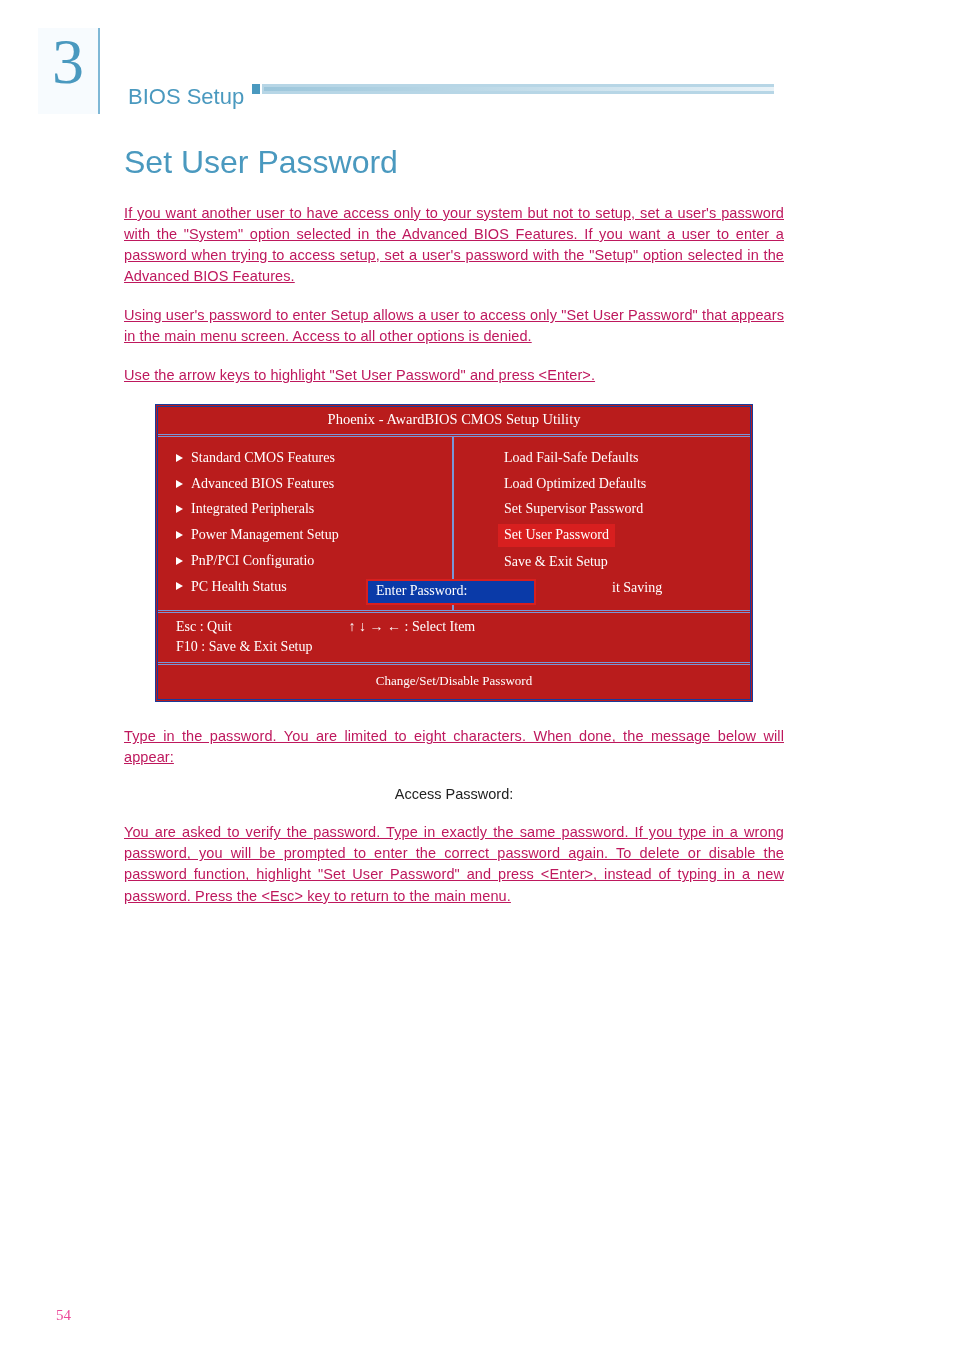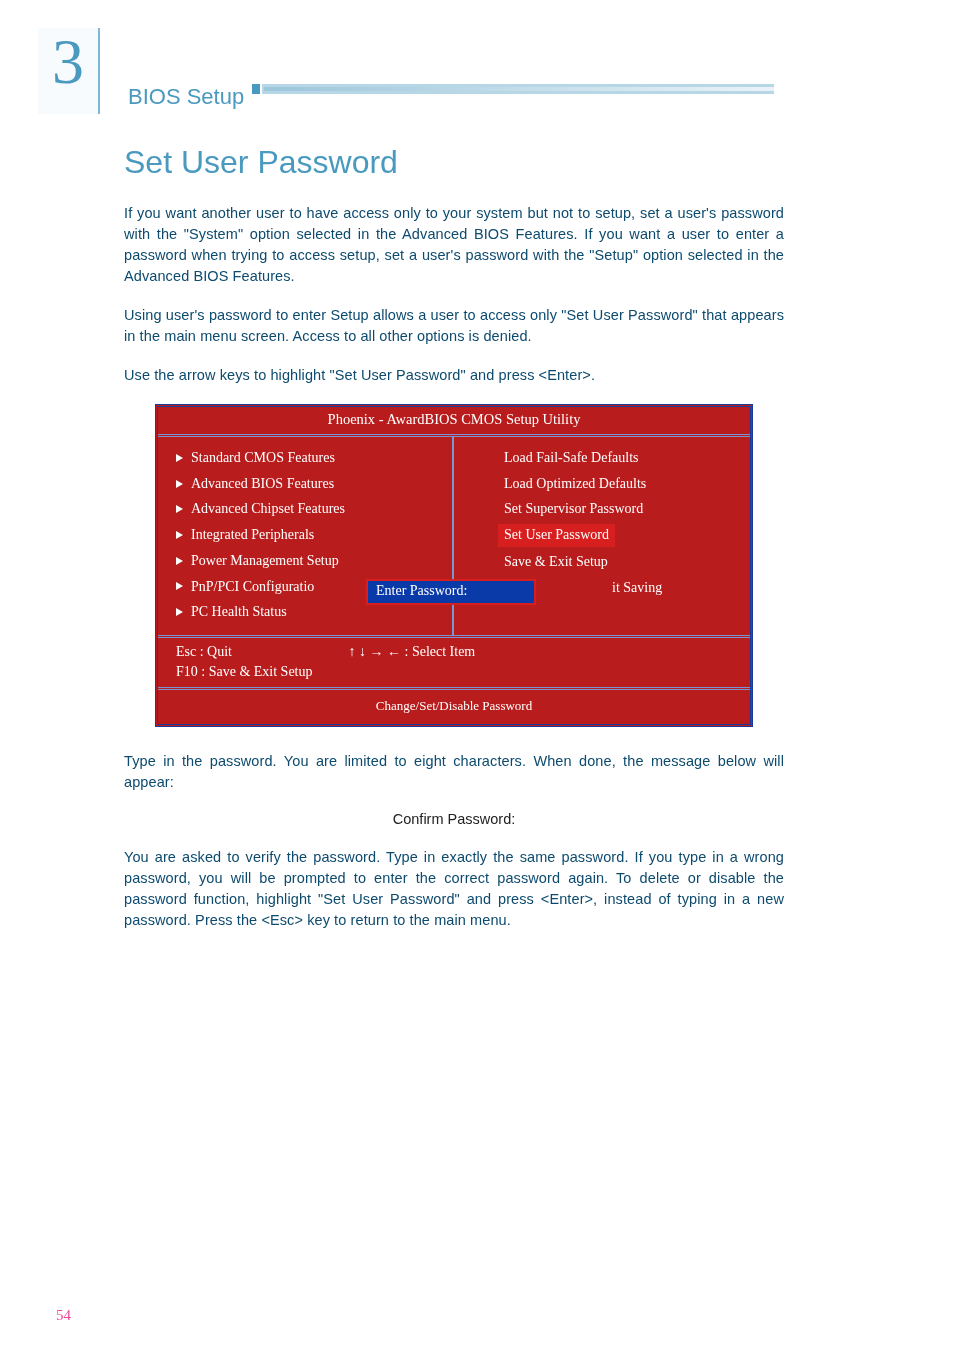--- a/index.html
+++ b/index.html
@@ -79,22 +79,23 @@
     font-size: 32px;
     font-weight: 400;
     color: #4a99bf;
     margin-bottom: 22px;
   }
   .body-text {
     font-size: 14.5px;
     line-height: 1.45;
     text-align: justify;
     margin-bottom: 18px;
-    color: #0c4a6e;
+    color: #be185d;
     letter-spacing: 0.1px;
+    text-decoration: underline;
   }
   .bios-box {
     margin: 10px auto 24px auto;
     width: 598px;
     border: 3px double #1a3a9a;
     background: #b91c1c;
     color: #ffffff;
     font-family: "Times New Roman", serif;
     font-size: 14px;
   }
@@ -204,24 +205,20 @@
           <div class="bios-item">
               <span class="tri"></span>
               <span>Standard CMOS Features</span>
             </div>
           <div class="bios-item">
               <span class="tri"></span>
               <span>Advanced BIOS Features</span>
             </div>
           <div class="bios-item">
               <span class="tri"></span>
-              <span>Advanced Chipset Features</span>
-            </div>
-          <div class="bios-item">
-              <span class="tri"></span>
               <span>Integrated Peripherals</span>
             </div>
           <div class="bios-item">
               <span class="tri"></span>
               <span>Power Management Setup</span>
             </div>
           <div class="bios-item">
               <span class="tri"></span>
               <span>PnP/PCI Configuratio</span>
             </div>
@@ -258,18 +255,18 @@
         <div class="left-keys">
           <div>Esc   :  Quit</div>
           <div>F10  :  Save &amp; Exit Setup</div>
         </div>
         <div style="padding-right:80px;padding-top:2px">↑ ↓ → ← : Select Item</div>
       </div>
       <div class="bios-footer2">Change/Set/Disable Password</div>
     </div>
 
     <p class="body-text">Type in the password. You are limited to eight characters. When done, the message below will appear:</p>
-    <p class="confirm">Confirm Password:</p>
+    <p class="confirm">Access Password:</p>
     <p class="body-text">You are asked to verify the password. Type in exactly the same password. If you type in a wrong password, you will be prompted to enter the correct password again. To delete or disable the password function, highlight "Set User Password" and press &lt;Enter&gt;, instead of typing in a new password. Press the &lt;Esc&gt; key to return to the main menu.</p>
   </div>
 
   <div class="page-num">54</div>
 </div>
 
 </body></html>

